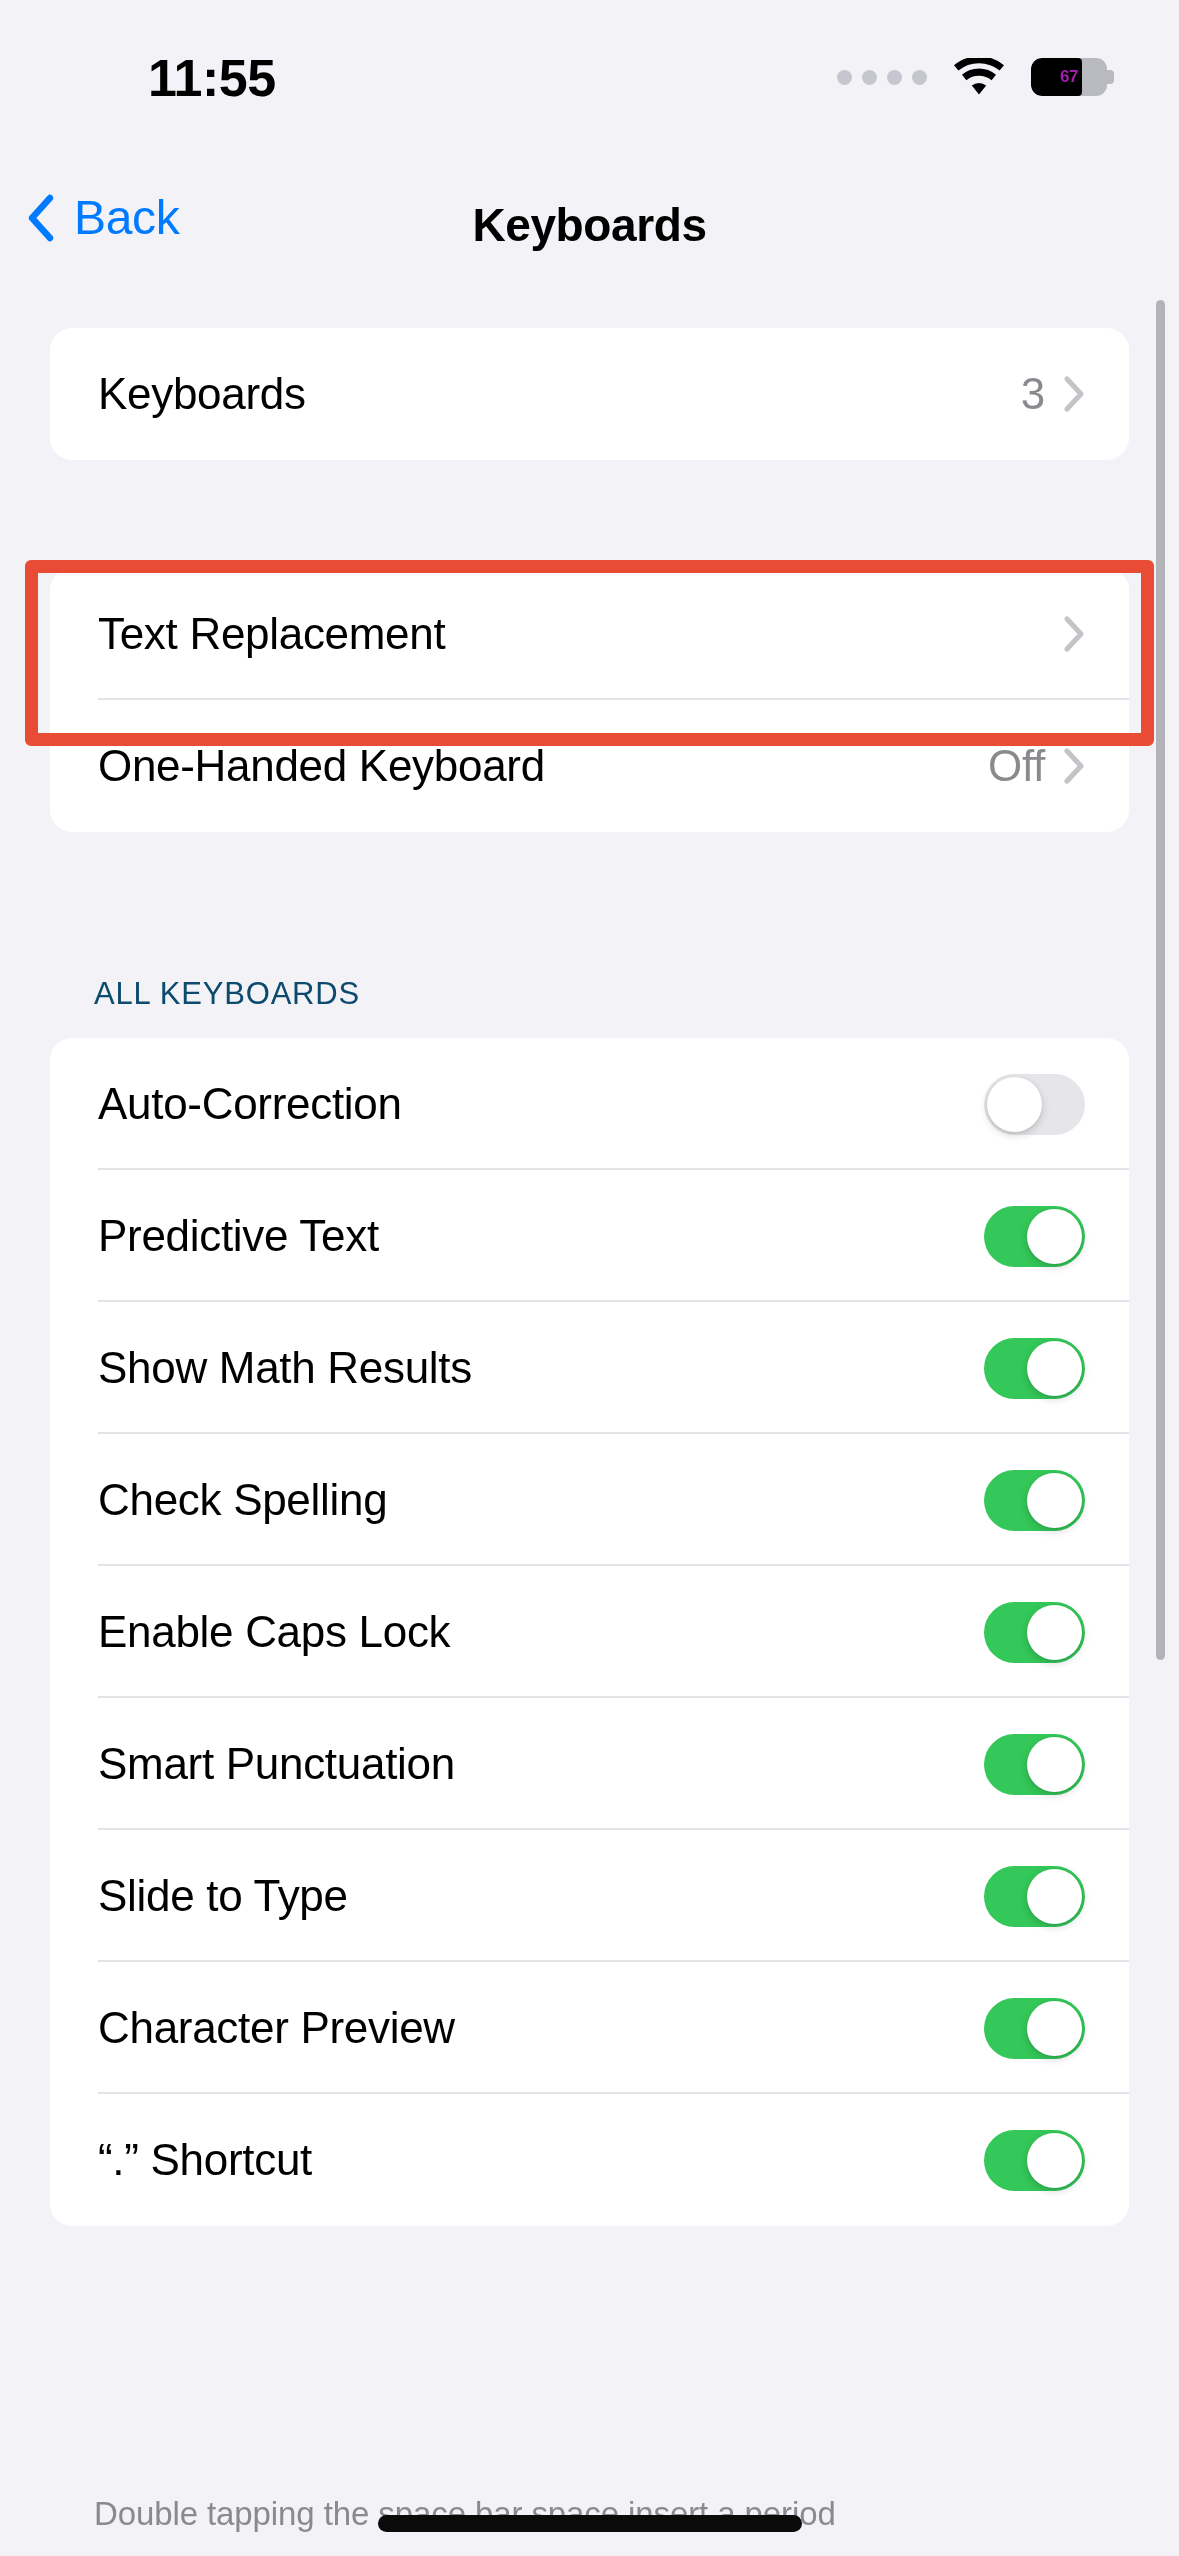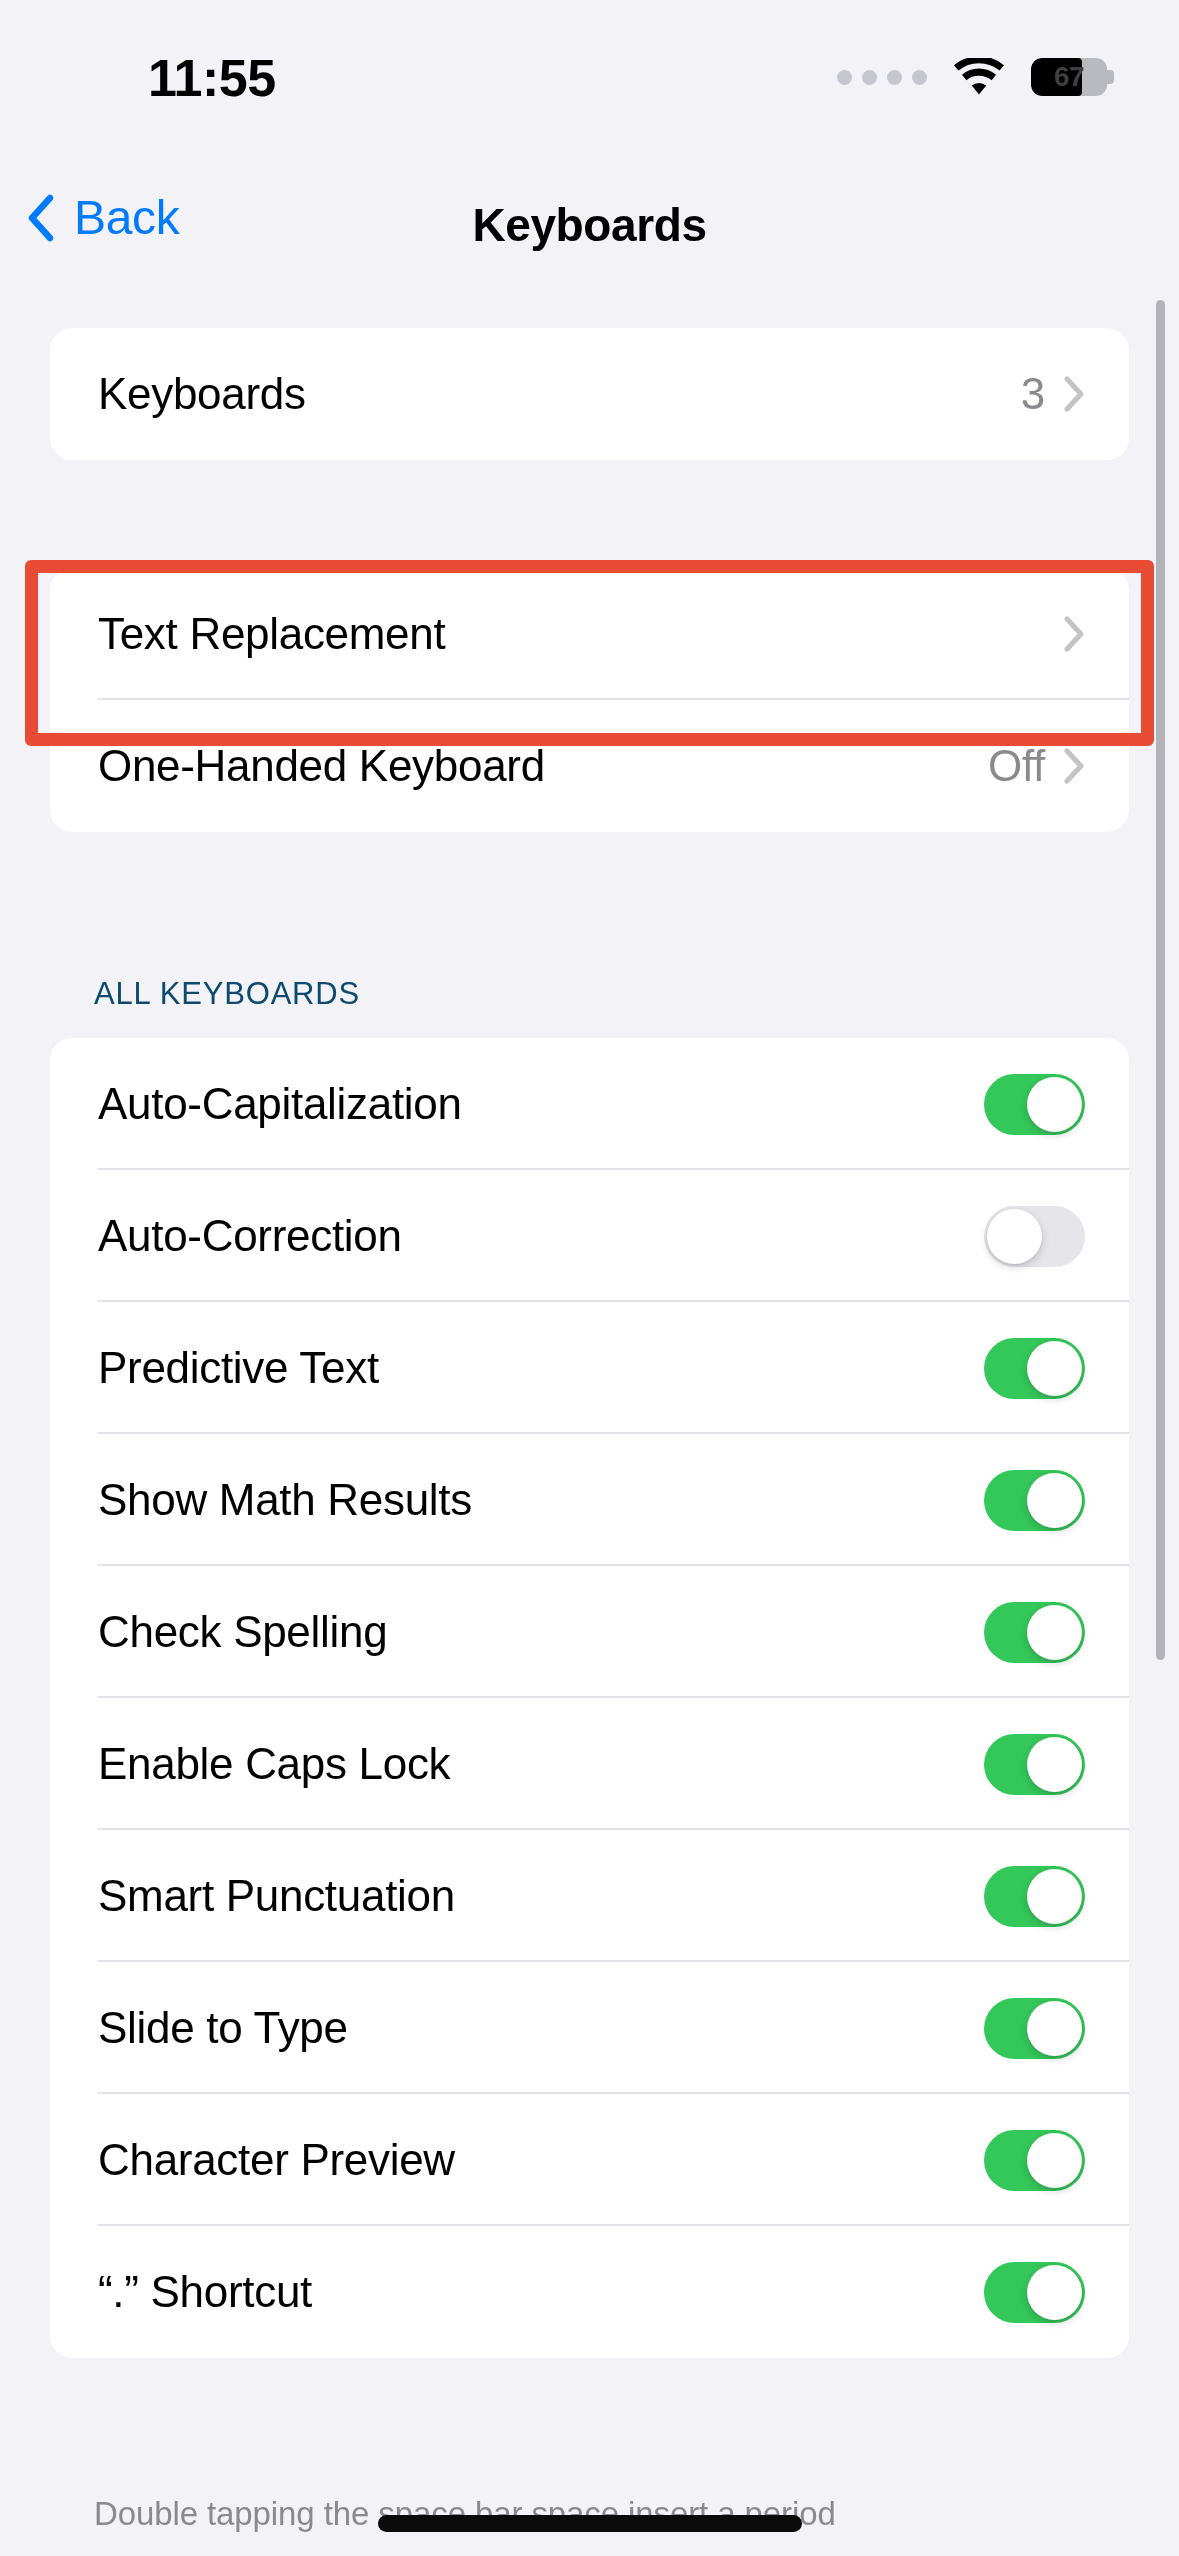--- a/index.html
+++ b/index.html
@@ -22,21 +22,21 @@
   .sb-right { position:absolute; right:72px; top:58px; display:flex; align-items:center; gap:26px; }
   .sb-dots { display:flex; gap:10px; align-items:center; }
   .sb-dots i { display:block; width:15px; height:15px; border-radius:50%; background:#C6C6CE; }
   .sb-wifi { width:52px; height:38px; display:block; }
   .sb-batt { position:relative; width:76px; height:38px; }
   .sb-batt .shell { position:absolute; inset:0; border-radius:11px; background:#B9B9C0; overflow:hidden; }
   .sb-batt .fill { position:absolute; left:0; top:0; bottom:0; width:67%; background:#000; border-radius:11px 4px 4px 11px; }
   .sb-batt .pct {
     position:absolute; left:0; top:0; width:100%; height:100%;
     display:flex; align-items:center; justify-content:center;
-    font-size:28px; font-weight:bold; color:#404040; letter-spacing:-0.5px;
+    font-size:17px; font-weight:bold; color:#a21caf; letter-spacing:-0.5px;
   }
   .sb-batt .nub { position:absolute; right:-7px; top:12px; width:7px; height:14px; background:#B9B9C0; border-radius:0 4px 4px 0; }
 
   
   .navbar { position:absolute; top:168px; left:0; width:1179px; height:120px; }
   .nav-back { position:absolute; left:26px; top:22px; display:flex; align-items:center; gap:20px; cursor:pointer; }
   .nav-chevron { width:28px; height:48px; display:block; }
   .nav-back-label { font-size:48px; color:#007AFF; letter-spacing:-0.3px; }
   .nav-title {
     position:absolute; left:0; top:30px; width:1179px; text-align:center;
@@ -163,27 +163,20 @@
         <svg class="row-chev" viewBox="0 0 11 19">
           <path d="M2 2 L9 9.5 L2 17" fill="none" stroke="#C4C4C8" stroke-width="2.6" stroke-linecap="round" stroke-linejoin="round"></path>
         </svg>
       </div>
     </div>
 
     <div class="group-header" style="top:688px;">ALL KEYBOARDS</div>
 
     <div class="card" style="top:750px;">
 
-      <div class="row">
-        <span class="row-label">Auto-Capitalization</span>
-        <span class="switch on">
-            <span class="knob"></span>
-          </span>
-        <span class="divider"></span>
-      </div>
 
       <div class="row">
         <span class="row-label">Auto-Correction</span>
         <span class="switch off">
             <span class="knob"></span>
           </span>
         <span class="divider"></span>
       </div>
 
       <div class="row">

